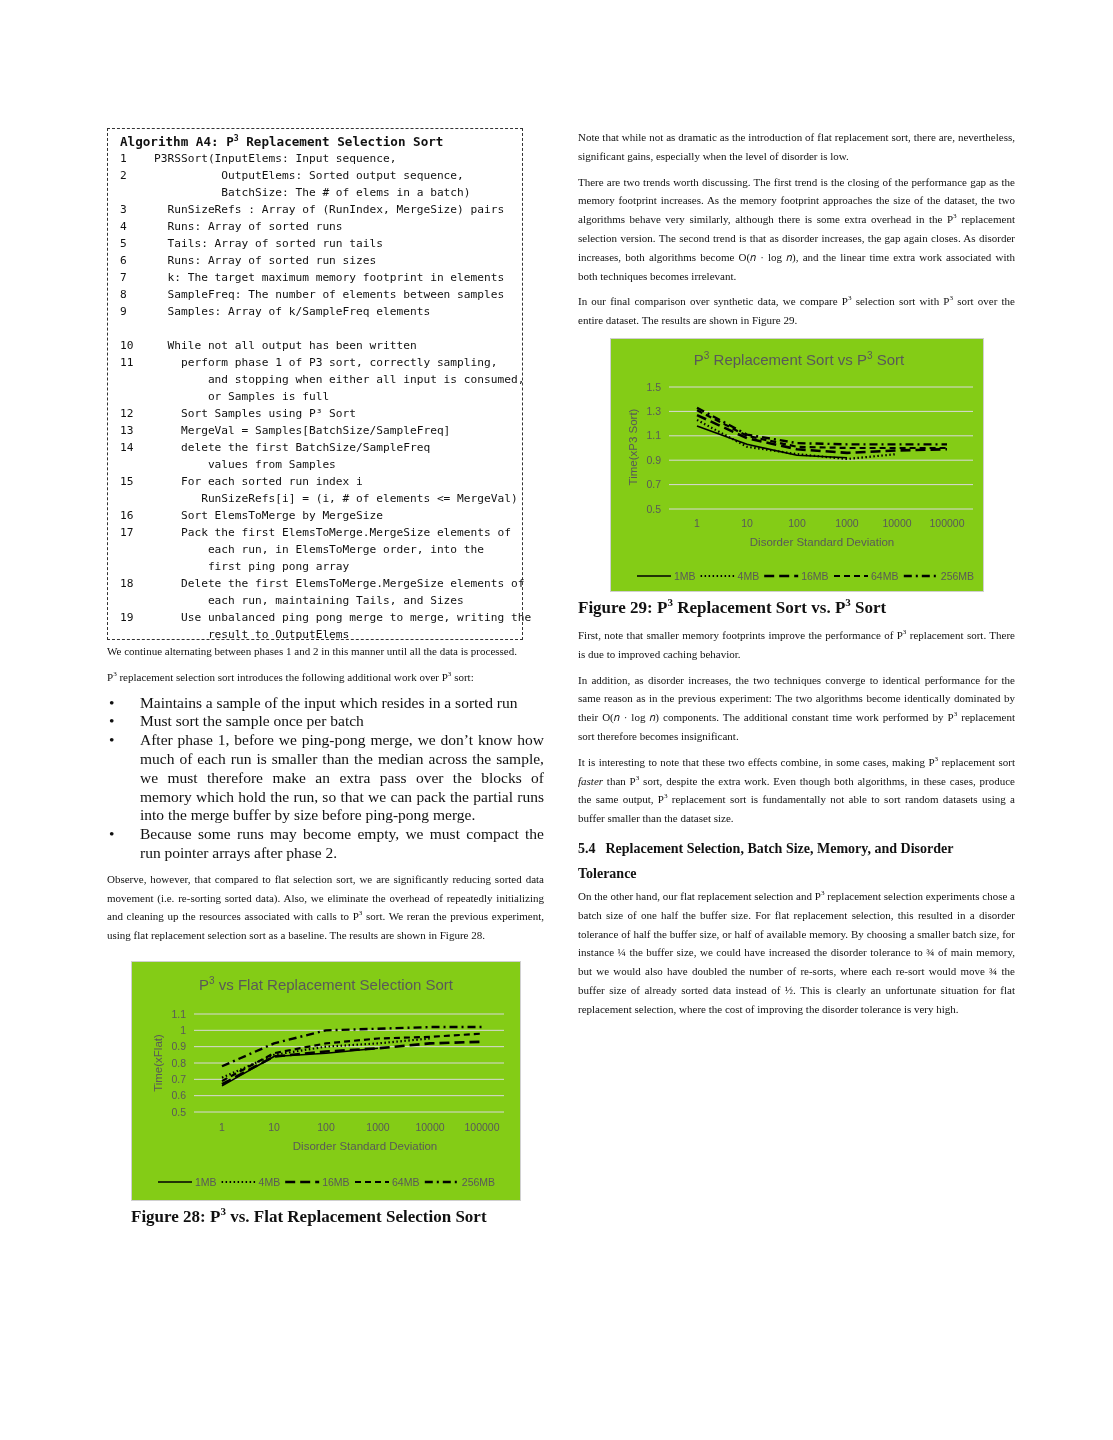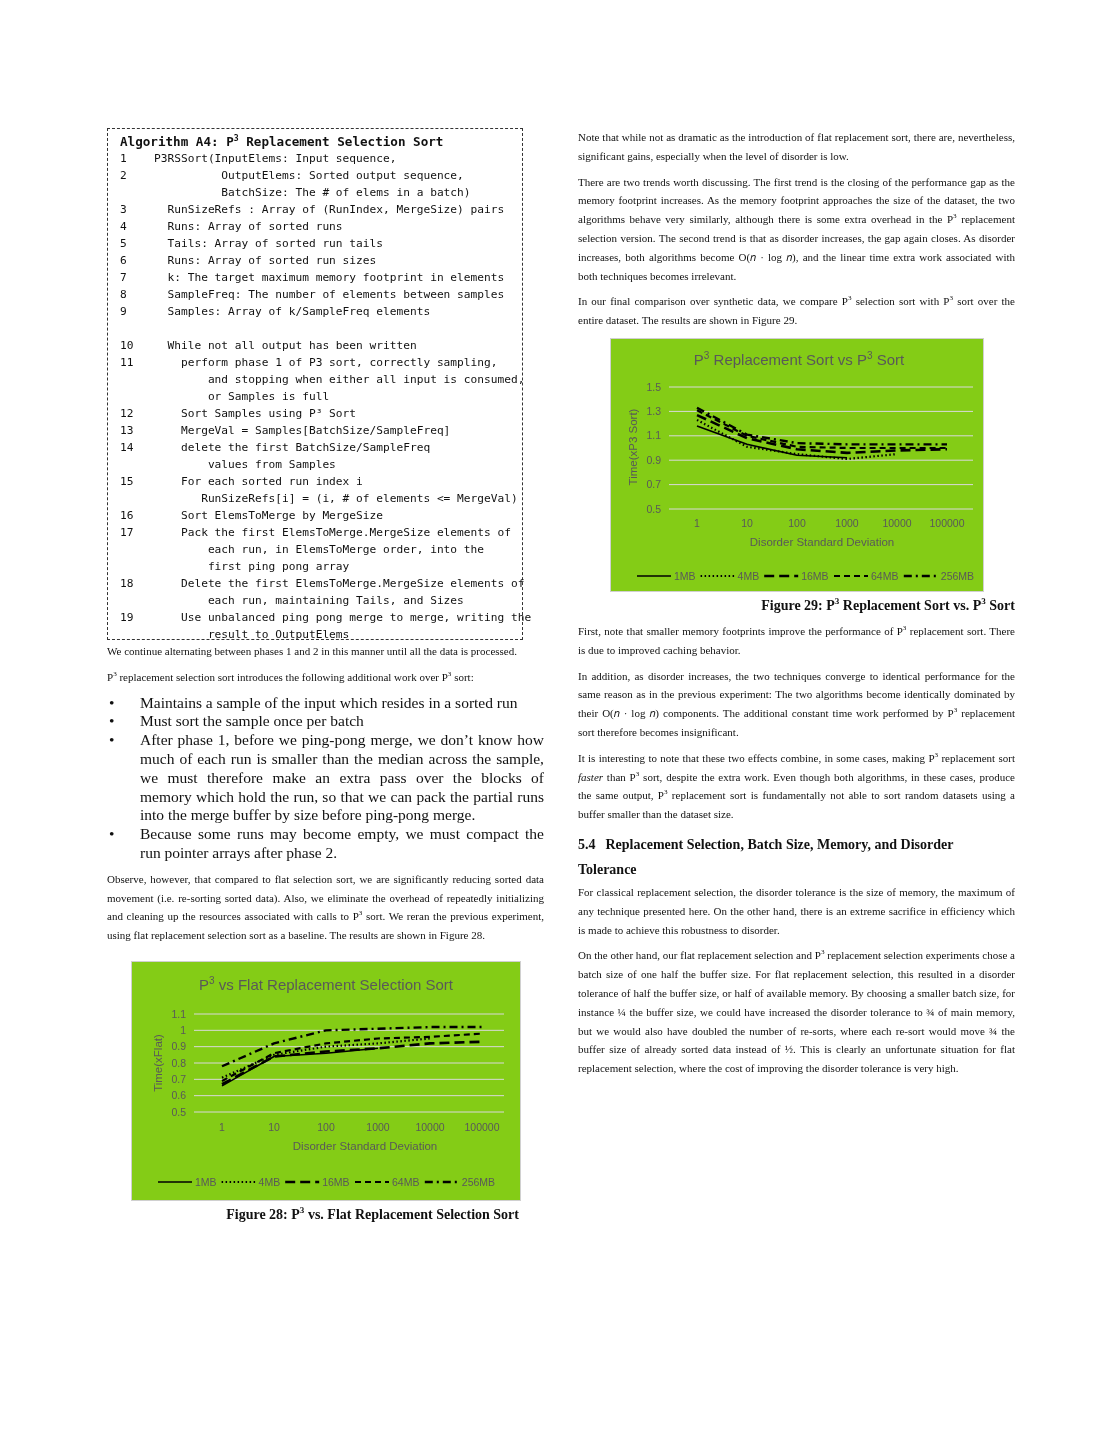--- a/index.html
+++ b/index.html
@@ -39,22 +39,22 @@
   ul.bullets li::before { content: "•"; position: absolute; left: 2px; top: 0; }
 
   .figure-box {
     border: 1px solid #d0d0d0;
     background: #84cc16;
     position: relative;
   }
   .fig-caption {
     font-family: "Liberation Serif", serif;
     font-weight: bold;
-    font-size: 14px;
-    text-align: right;
+    font-size: 17px;
+    text-align: left;
     margin: 6px 0 8px 0;
   }
   .chart-title { font-family: "Liberation Sans", sans-serif; font-size: 15px; fill: #595959; }
   .axis-tick { font-family: "Liberation Sans", sans-serif; font-size: 10.5px; fill: #595959; }
   .axis-label { font-family: "Liberation Sans", sans-serif; font-size: 11.5px; fill: #595959; }
   .legend-text { font-family: "Liberation Sans", sans-serif; font-size: 10.5px; fill: #595959; }
 
   h2.section {
     font-family: "Liberation Serif", serif;
     font-weight: bold;
@@ -224,16 +224,15 @@
   <div class="fig-caption"><span>Figure 29: P</span><sup>3</sup><span> Replacement Sort vs. P</span><sup>3</sup><span> Sort</span></div>
 
   <p class="para"><span>First, note that smaller memory footprints improve the performance of P</span><sup>3</sup><span> replacement sort. There is due to improved caching behavior.</span></p>
 
   <p class="para"><span>In addition, as disorder increases, the two techniques converge to identical performance for the same reason as in the previous experiment: The two algorithms become identically dominated by their O(𝑛 · log 𝑛) components. The additional constant time work performed by P</span><sup>3</sup><span> replacement sort therefore becomes insignificant.</span></p>
 
   <p class="para"><span>It is interesting to note that these two effects combine, in some cases, making P</span><sup>3</sup><span> replacement sort </span><em>faster</em><span> than P</span><sup>3</sup><span> sort, despite the extra work. Even though both algorithms, in these cases, produce the same output, P</span><sup>3</sup><span> replacement sort is fundamentally not able to sort random datasets using a buffer smaller than the dataset size.</span></p>
 
   <h2 class="section"><span class="sec-num">5.4</span><span>Replacement Selection, Batch Size, Memory, and Disorder Tolerance</span></h2>
 
-  <p class="para">For classical replacement selection, the disorder tolerance is the size of memory, the maximum of any technique presented here. On the other hand, there is an extreme sacrifice in efficiency which is made to achieve this robustness to disorder.</p>
 
   <p class="para"><span>On the other hand, our flat replacement selection and P</span><sup>3</sup><span> replacement selection experiments chose a batch size of one half the buffer size. For flat replacement selection, this resulted in a disorder tolerance of half the buffer size, or half of available memory. By choosing a smaller batch size, for instance ¼ the buffer size, we could have increased the disorder tolerance to ¾ of main memory, but we would also have doubled the number of re-sorts, where each re-sort would move ¾ the buffer size of already sorted data instead of ½. This is clearly an unfortunate situation for flat replacement selection, where the cost of improving the disorder tolerance is very high.</span></p>
 </div>
 
 </body></html>

